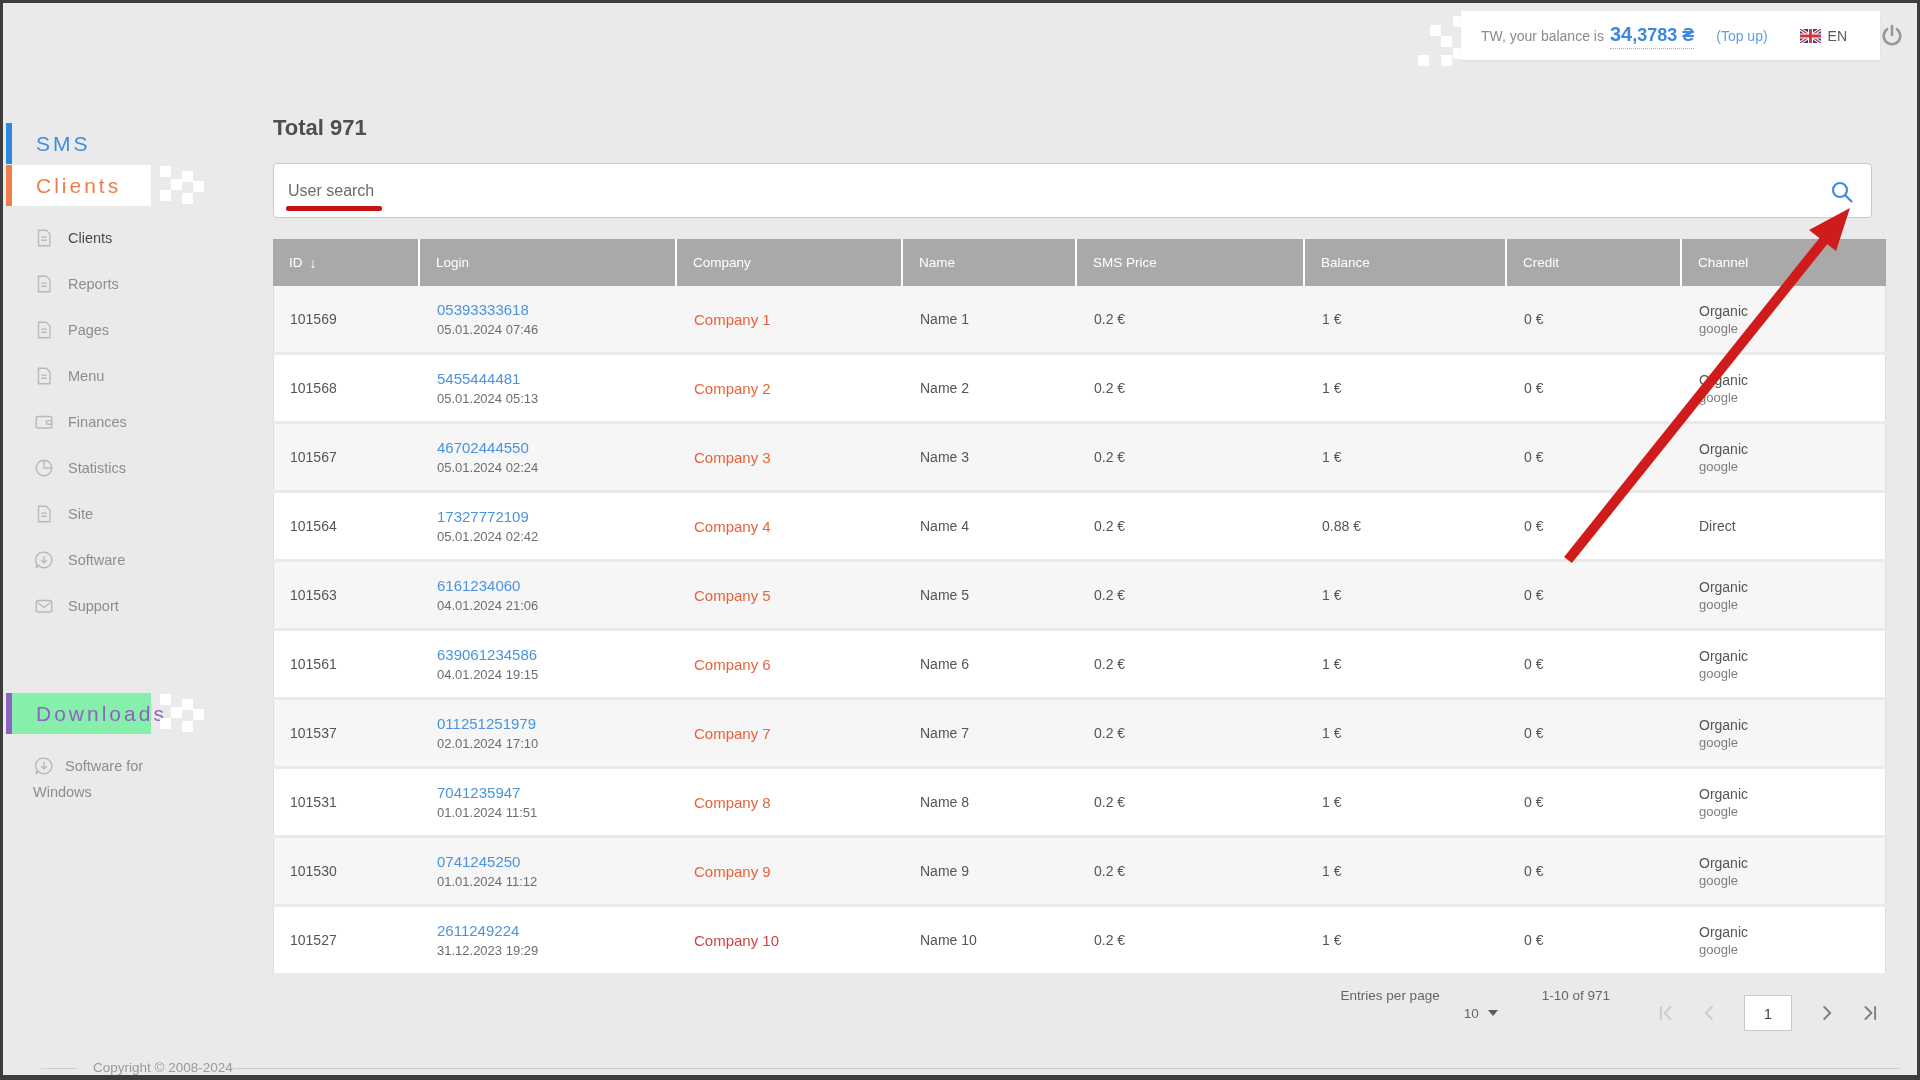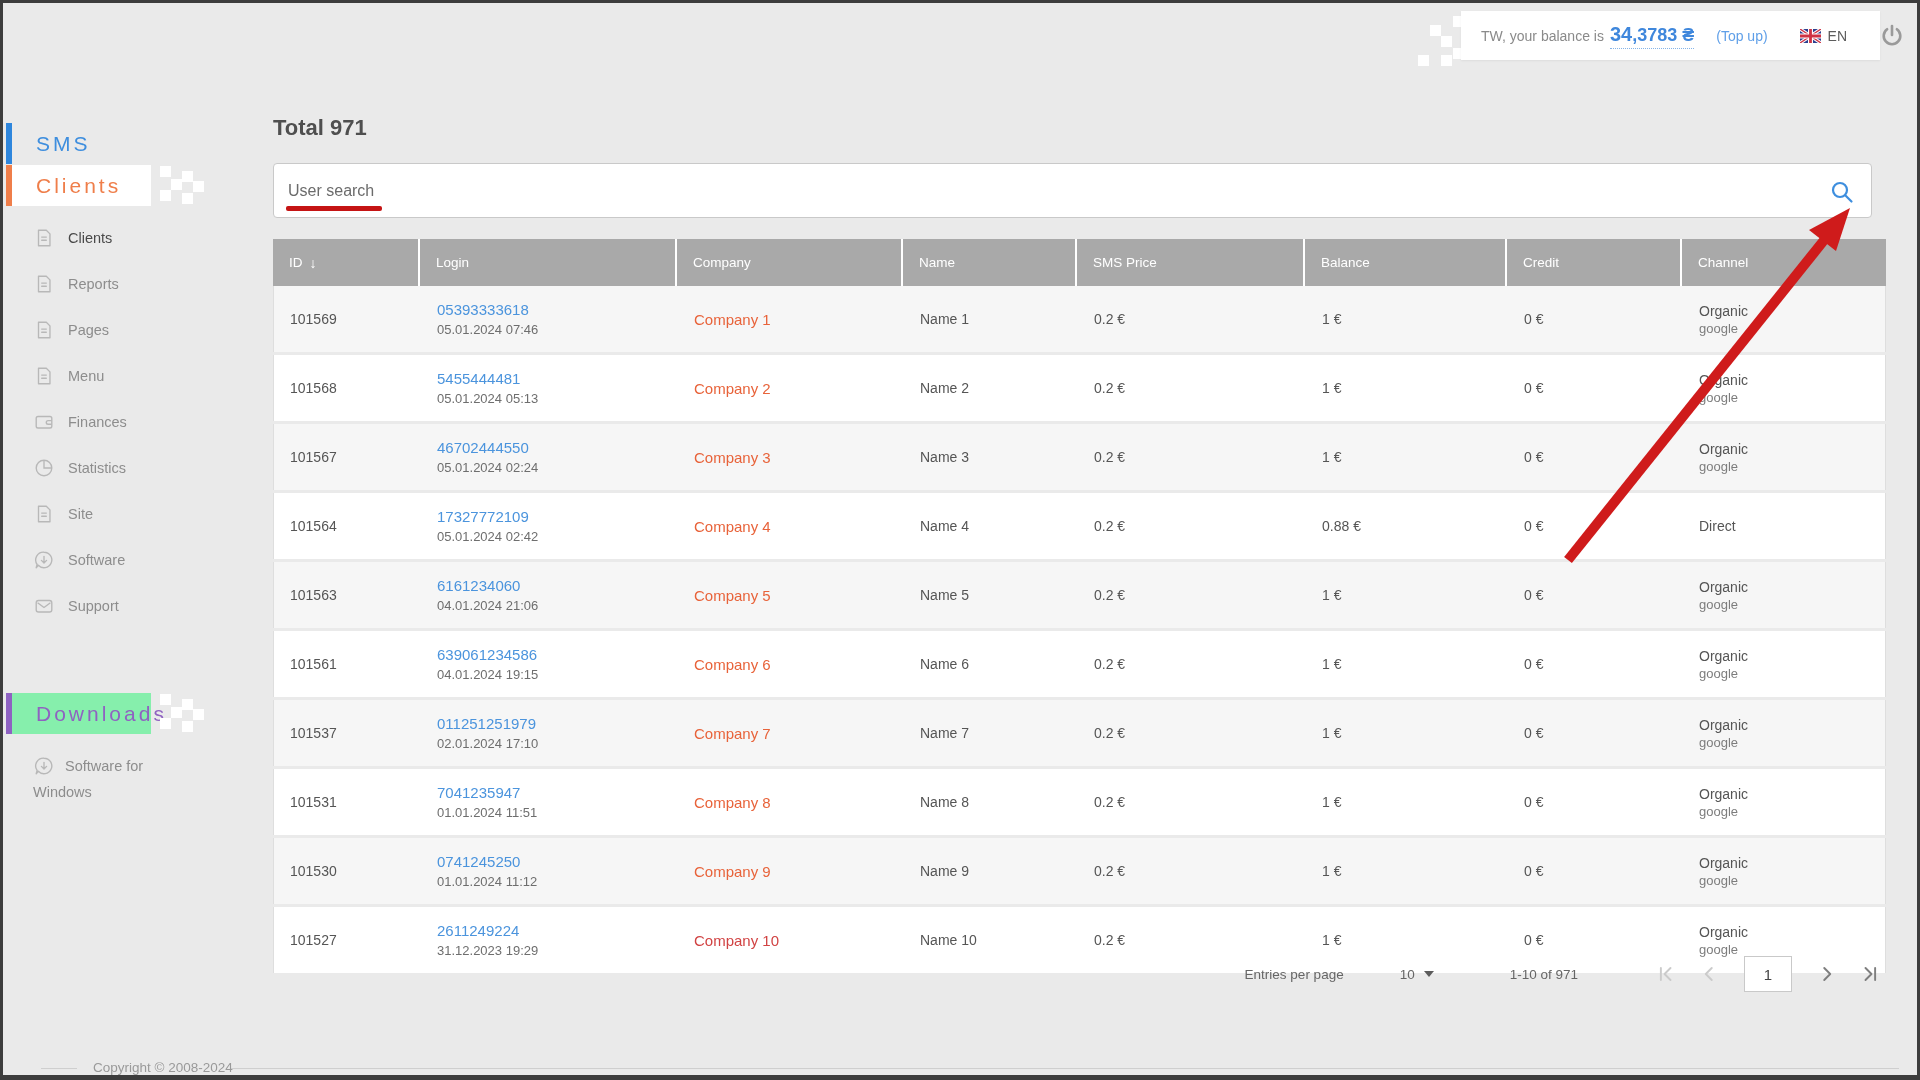--- a/index.html
+++ b/index.html
@@ -78,22 +78,22 @@
   .row { height:66px; margin-bottom:3px; background:#fff; align-items:center;
     border-left:1px solid #dedede; border-right:1px solid #dedede; }
   .row.alt { background:#f6f6f6; }
   .cell { padding-left:16px; font-size:14px; color:#555; }
   .cell-login a { color:#4b94dd; font-size:15px; text-decoration:none; cursor:pointer; }
   .cell-login .date { color:#6e6e6e; font-size:13px; margin-top:4px; }
   .cell-company { font-size:15px; }
   .cell-channel .ch2 { color:#7d7d7d; font-size:13px; margin-top:2px; }
 
   
-  .pager { position:absolute; left:270px; top:946px; width:1613px; height:50px;
-    display:flex; align-items:center; justify-content:flex-end; color:#666; font-size:13.5px;gap:32px; }
+  .pager { position:absolute; left:270px; top:985px; width:1613px; height:50px;
+    display:flex; justify-content:flex-end; color:#666; font-size:13.5px; }
   .pgsize { display:flex; align-items:center; gap:9px; margin-left:24px; cursor:pointer; }
   .caret { width:0; height:0; border-left:5px solid transparent; border-right:5px solid transparent;
     border-top:6px solid #5c5c5c; }
   .pgrange { margin-left:44px; }
   .pgnav { display:flex; align-items:center; margin-left:40px; gap:14px; }
   .pgbtn { width:30px; height:30px; display:flex; align-items:center; justify-content:center; cursor:pointer; }
   .pgbox { width:48px; height:36px; background:#fff; border:1px solid #c9c9c9;
     text-align:center; font-size:15px; color:#444; margin:0 6px;
     font-family:"Liberation Sans", sans-serif; outline:none; }
 

